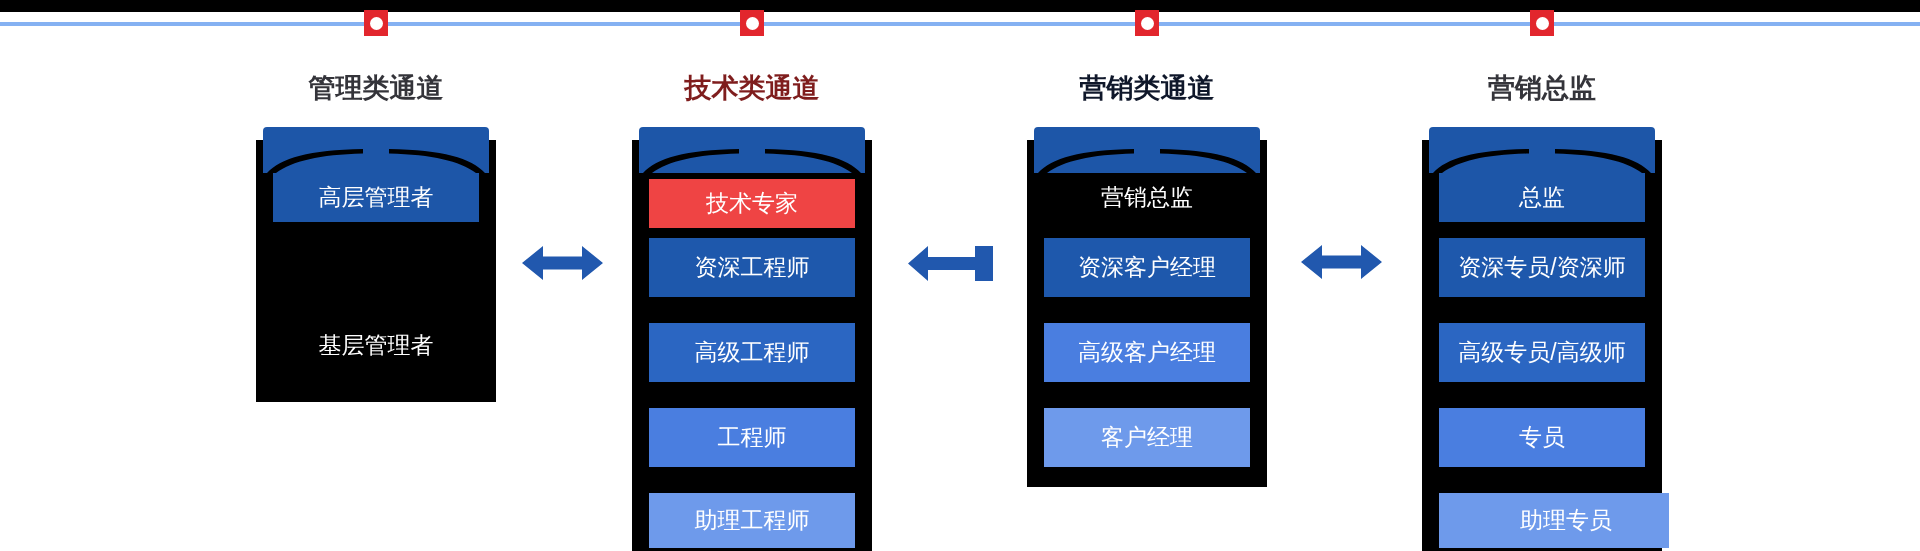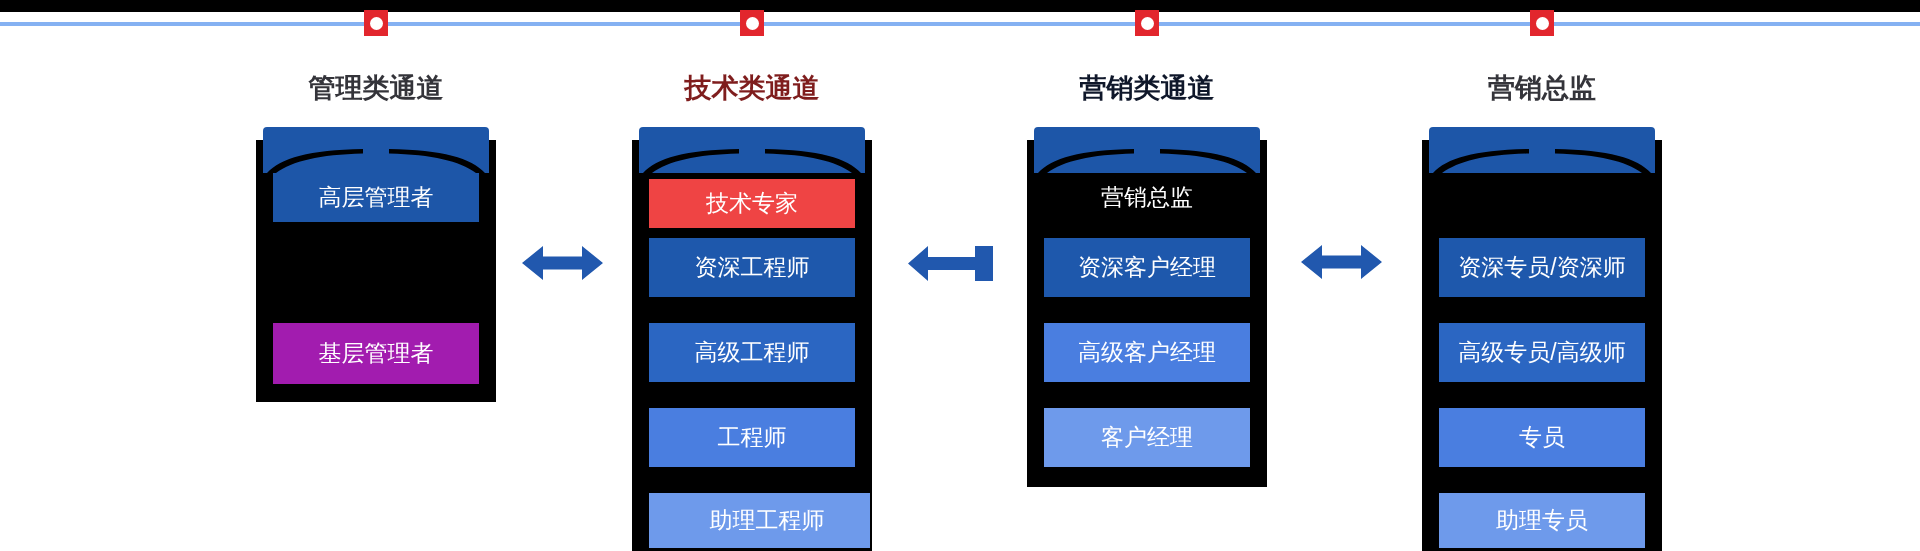--- a/index.html
+++ b/index.html
@@ -46,21 +46,21 @@
         <div class="ladder" style="height: 275px;">
           <div class="frame" style="top: 13px; height: 262px; background: rgb(0, 0, 0);"></div>
           <div class="hat"><svg width="226" height="46" viewBox="0 0 226 46">
               <rect x="0" y="0" width="226" height="46" fill="#1D56A8"></rect>
               <path d="M4,46 C18,31 46,23 100,22 L100,26.5 C56,27.5 30,34 13,46 Z" fill="#000"></path>
               <path d="M222,46 C208,31 180,23 126,22 L126,26.5 C170,27.5 196,34 213,46 Z" fill="#000"></path>
             </svg></div>
           <div class="level" style="top: 46px; height: 49px; background: rgb(29, 86, 168);">
             <span class="level-label">高层管理者</span>
           </div>
-          <div class="level" style="top: 196px; height: 61px; background: #a21caf;">
+          <div class="level" style="top: 196px; height: 45px; background: #000000;">
             <span class="level-label">基层管理者</span>
           </div>
         </div>
       </div>
       <div class="channel" style="left: 632px;">
         <div class="channel-title" style="color: #7f1d1d;">技术类通道</div>
         <div class="ladder" style="height: 424px;">
           <div class="frame" style="top: 13px; height: 411px; background: rgb(0, 0, 0);"></div>
           <div class="hat"><svg width="226" height="46" viewBox="0 0 226 46">
               <rect x="0" y="0" width="226" height="46" fill="#1D56A8"></rect>
@@ -72,21 +72,21 @@
           </div>
           <div class="level" style="top: 111px; height: 59px; background: rgb(30, 88, 172);">
             <span class="level-label">资深工程师</span>
           </div>
           <div class="level" style="top: 196px; height: 59px; background: rgb(43, 102, 194);">
             <span class="level-label">高级工程师</span>
           </div>
           <div class="level" style="top: 281px; height: 59px; background: rgb(74, 126, 224);">
             <span class="level-label">工程师</span>
           </div>
-          <div class="level" style="top: 366px; height: 55px; background: rgb(110, 154, 235); padding-left: 15px;">
+          <div class="level" style="top: 366px; height: 55px; background: rgb(110, 154, 235);">
             <span class="level-label">助理工程师</span>
           </div>
         </div>
       </div>
       <div class="channel" style="left: 1027px;">
         <div class="channel-title" style="color: #0f172a;">营销类通道</div>
         <div class="ladder" style="height: 360px;">
           <div class="frame" style="top: 13px; height: 347px; background: rgb(0, 0, 0);"></div>
           <div class="hat"><svg width="226" height="46" viewBox="0 0 226 46">
               <rect x="0" y="0" width="226" height="46" fill="#1D56A8"></rect>
@@ -109,30 +109,33 @@
       </div>
       <div class="channel" style="left: 1422px;">
         <div class="channel-title" style="color: rgb(52, 52, 58);">营销总监</div>
         <div class="ladder" style="height: 424px;">
           <div class="frame" style="top: 13px; height: 411px; background: rgb(0, 0, 0);"></div>
           <div class="hat"><svg width="226" height="46" viewBox="0 0 226 46">
               <rect x="0" y="0" width="226" height="46" fill="#1D56A8"></rect>
               <path d="M4,46 C18,31 46,23 100,22 L100,26.5 C56,27.5 30,34 13,46 Z" fill="#000"></path>
               <path d="M222,46 C208,31 180,23 126,22 L126,26.5 C170,27.5 196,34 213,46 Z" fill="#000"></path>
             </svg></div>
+          <div class="level" style="top: 46px; height: 49px; background: rgb(29, 86, 168);">
+            <span class="level-label">总监</span>
+          </div>
           <div class="level" style="top: 111px; height: 59px; background: rgb(30, 88, 172);">
             <span class="level-label">资深专员/资深师</span>
           </div>
           <div class="level" style="top: 196px; height: 59px; background: rgb(43, 102, 194);">
             <span class="level-label">高级专员/高级师</span>
           </div>
           <div class="level" style="top: 281px; height: 59px; background: rgb(74, 126, 224);">
             <span class="level-label">专员</span>
           </div>
-          <div class="level" style="top: 366px; height: 55px; background: rgb(110, 154, 235);">
+          <div class="level" style="top: 366px; height: 55px; background: rgb(110, 154, 235); padding-left: 24px;">
             <span class="level-label">助理专员</span>
           </div>
         </div>
       </div>
     </div>
   <div id="arrows">
       <div class="arrow" style="left: 522px; top: 246px;"><svg width="81" height="34" viewBox="0 0 81 34">
           <path d="M0,17 L21,0 L21,10.5 L60,10.5 L60,0 L81,17 L60,34 L60,23.5 L21,23.5 L21,34 Z" fill="#2158AE"></path>
         </svg></div>
       <div class="arrow" style="left: 908px; top: 246px;"><svg width="85" height="35" viewBox="0 0 85 35">

